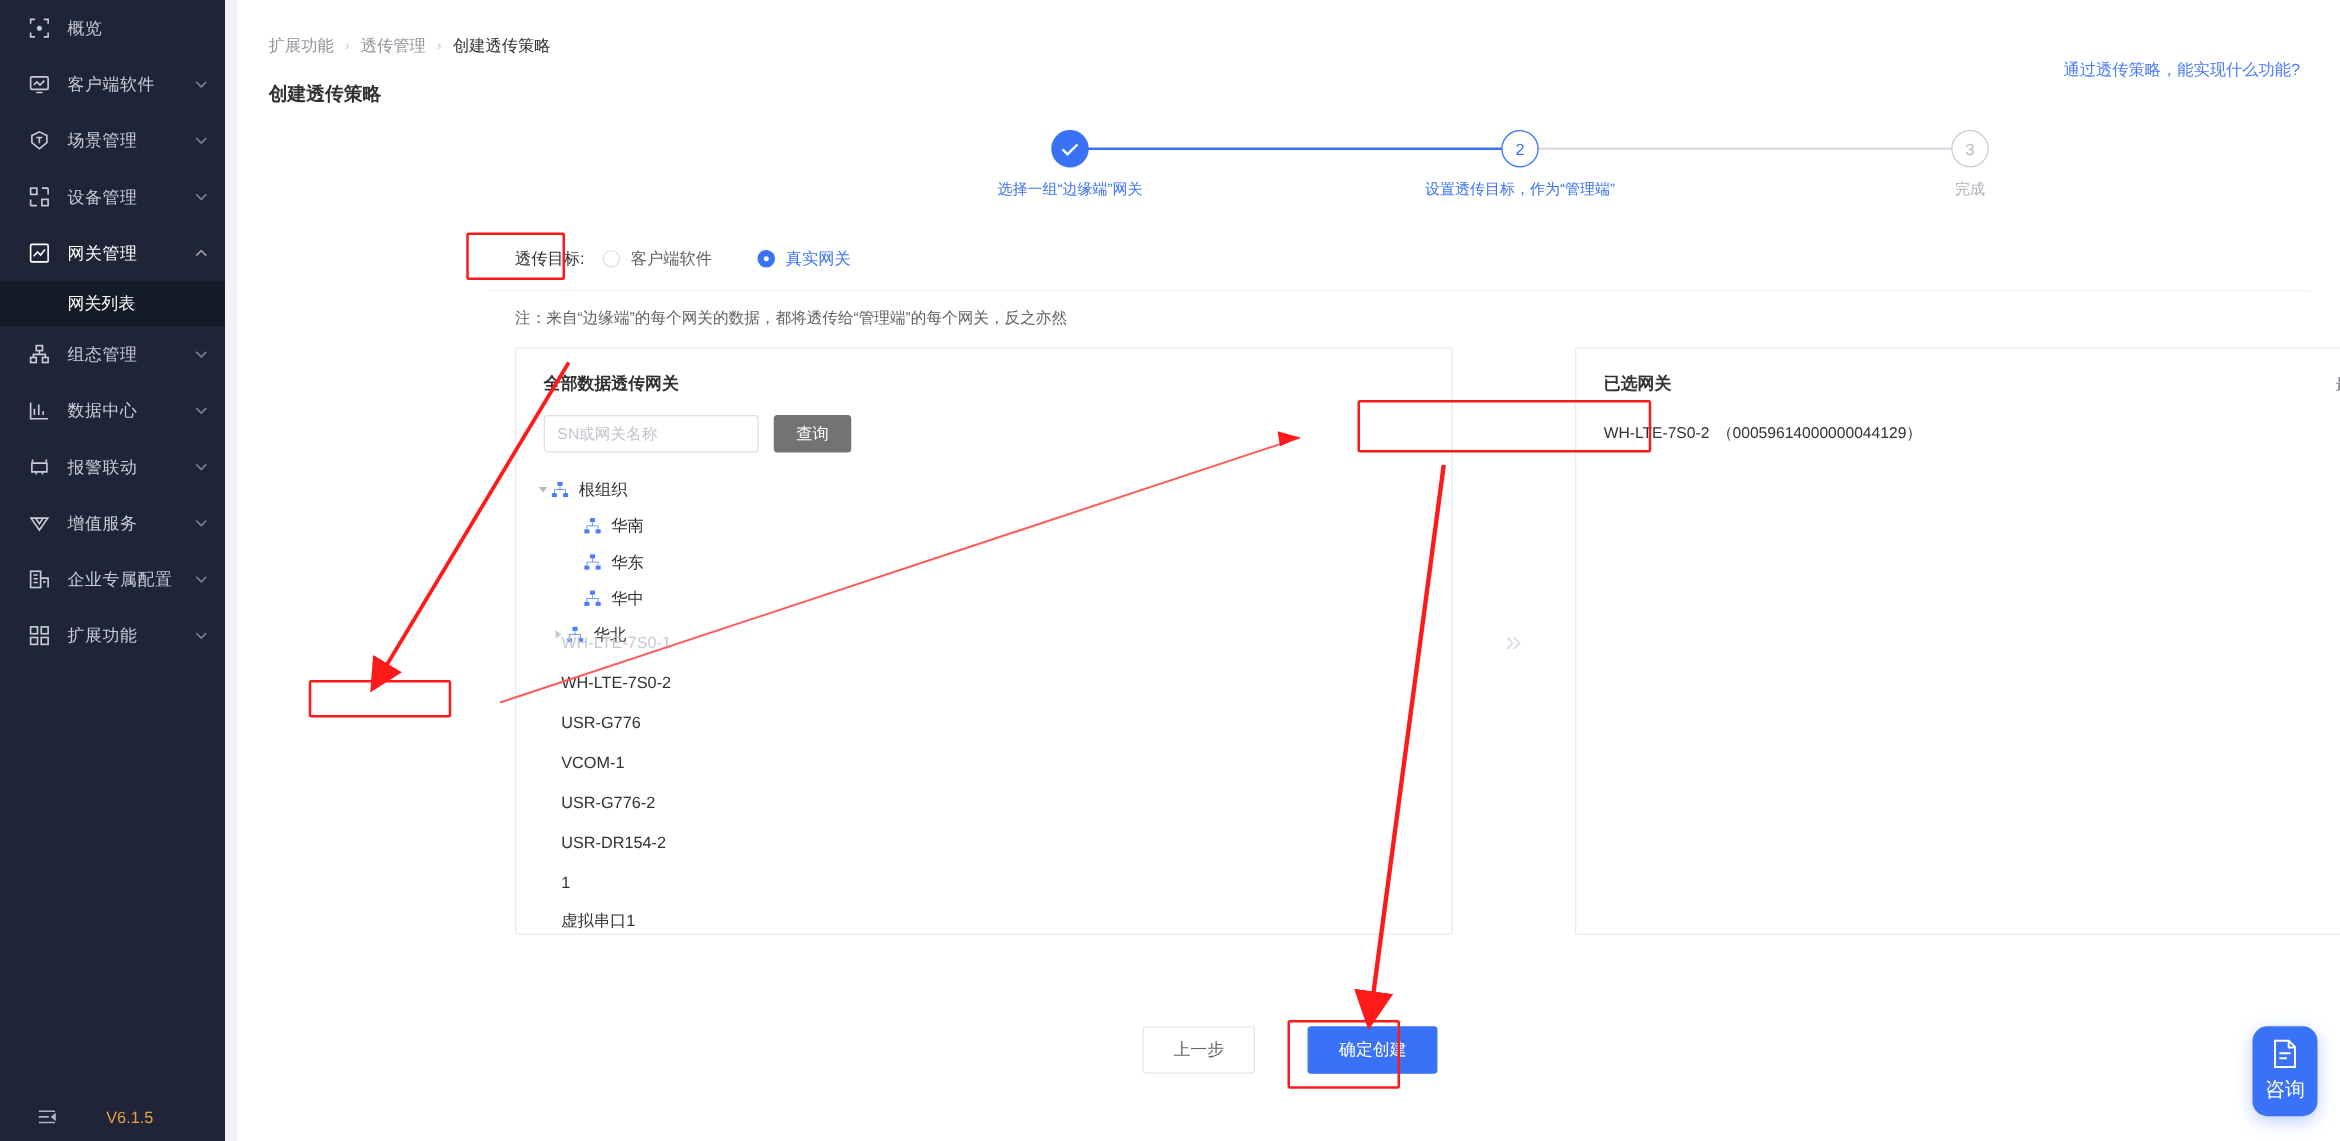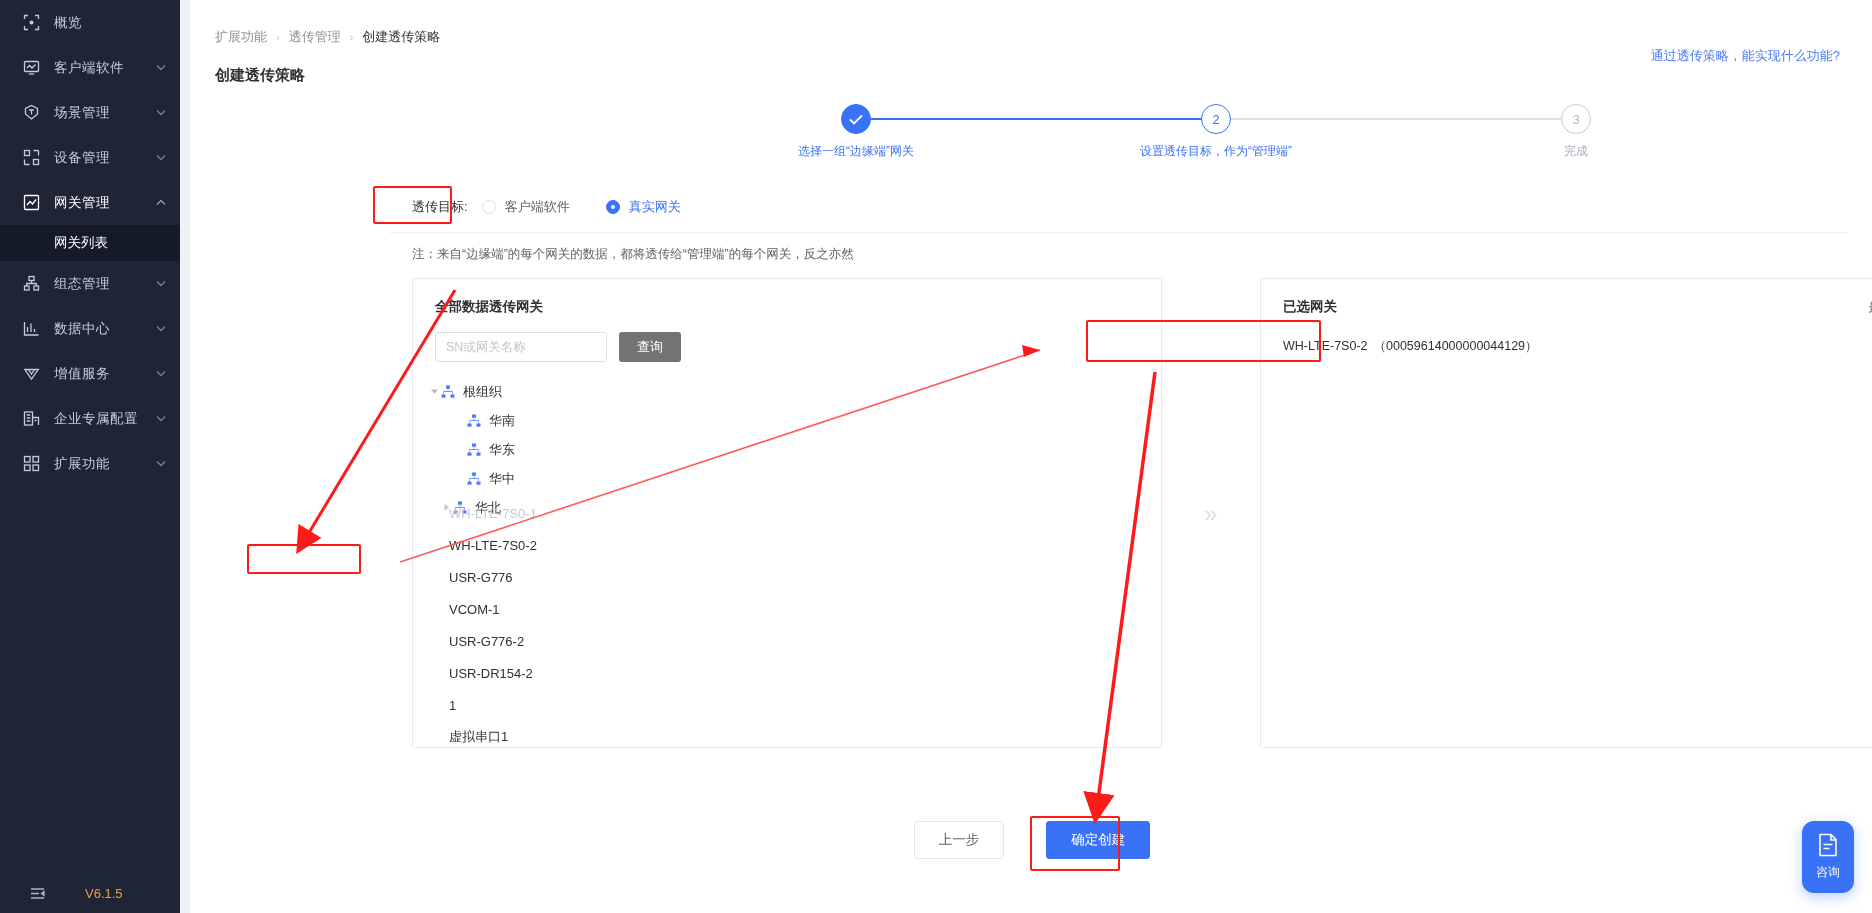--- a/index.html
+++ b/index.html
@@ -218,21 +218,21 @@
   .btn-primary { background:#3a72f7; border:1px solid #3a72f7; color:#fff; }
 
   
   #consult {
     position:absolute; right:18px; bottom:20px; width:52px; height:72px;
     background:#3a72f7; border-radius:12px; color:#fff;
     display:flex; flex-direction:column; align-items:center;
     justify-content:center; gap:4px; cursor:pointer;
     box-shadow:0 4px 14px rgba(58,114,247,.35);
   }
-  #consult .c-label { font-size:12px; }
+  #consult .c-label { font-size:16px; }
 
   
   .anno-box {
     position:absolute; border:2.5px solid #ff1a1a; border-radius:2px;
     pointer-events:none; z-index:40;
   }
   #anno-svg {
     position:absolute; left:0; top:0; width:1872px; height:913px;
     pointer-events:none; z-index:41;
   }
@@ -344,20 +344,34 @@
         </svg>
       </span>
       <span class="nav-label">数据中心</span>
       <span class="caret">
         <svg width="10" height="7" viewBox="0 0 10 7" fill="none" stroke="#c7ccd8" stroke-width="1.3">
             <path d="M1 1.5L5 5.5L9 1.5"></path>
           </svg>
       </span>
     </div>
 
+    <div class="nav-item">
+      <span class="ico">
+        <svg width="17" height="17" viewBox="0 0 17 17" fill="none" stroke="#c7ccd8" stroke-width="1.3">
+          <path d="M3 2.5v2M14 2.5v2M2.5 5.5h12v7h-12z"></path>
+            <path d="M6 12.5v2M11 12.5v2"></path>
+        </svg>
+      </span>
+      <span class="nav-label">报警联动</span>
+      <span class="caret">
+        <svg width="10" height="7" viewBox="0 0 10 7" fill="none" stroke="#c7ccd8" stroke-width="1.3">
+            <path d="M1 1.5L5 5.5L9 1.5"></path>
+          </svg>
+      </span>
+    </div>
 
     <div class="nav-item">
       <span class="ico">
         <svg width="17" height="17" viewBox="0 0 17 17" fill="none" stroke="#c7ccd8" stroke-width="1.3">
           <path d="M1.8 4.5h13.4L8.5 14z"></path>
             <path d="M5.5 4.5L8.5 9l3-4.5"></path>
         </svg>
       </span>
       <span class="nav-label">增值服务</span>
       <span class="caret">

